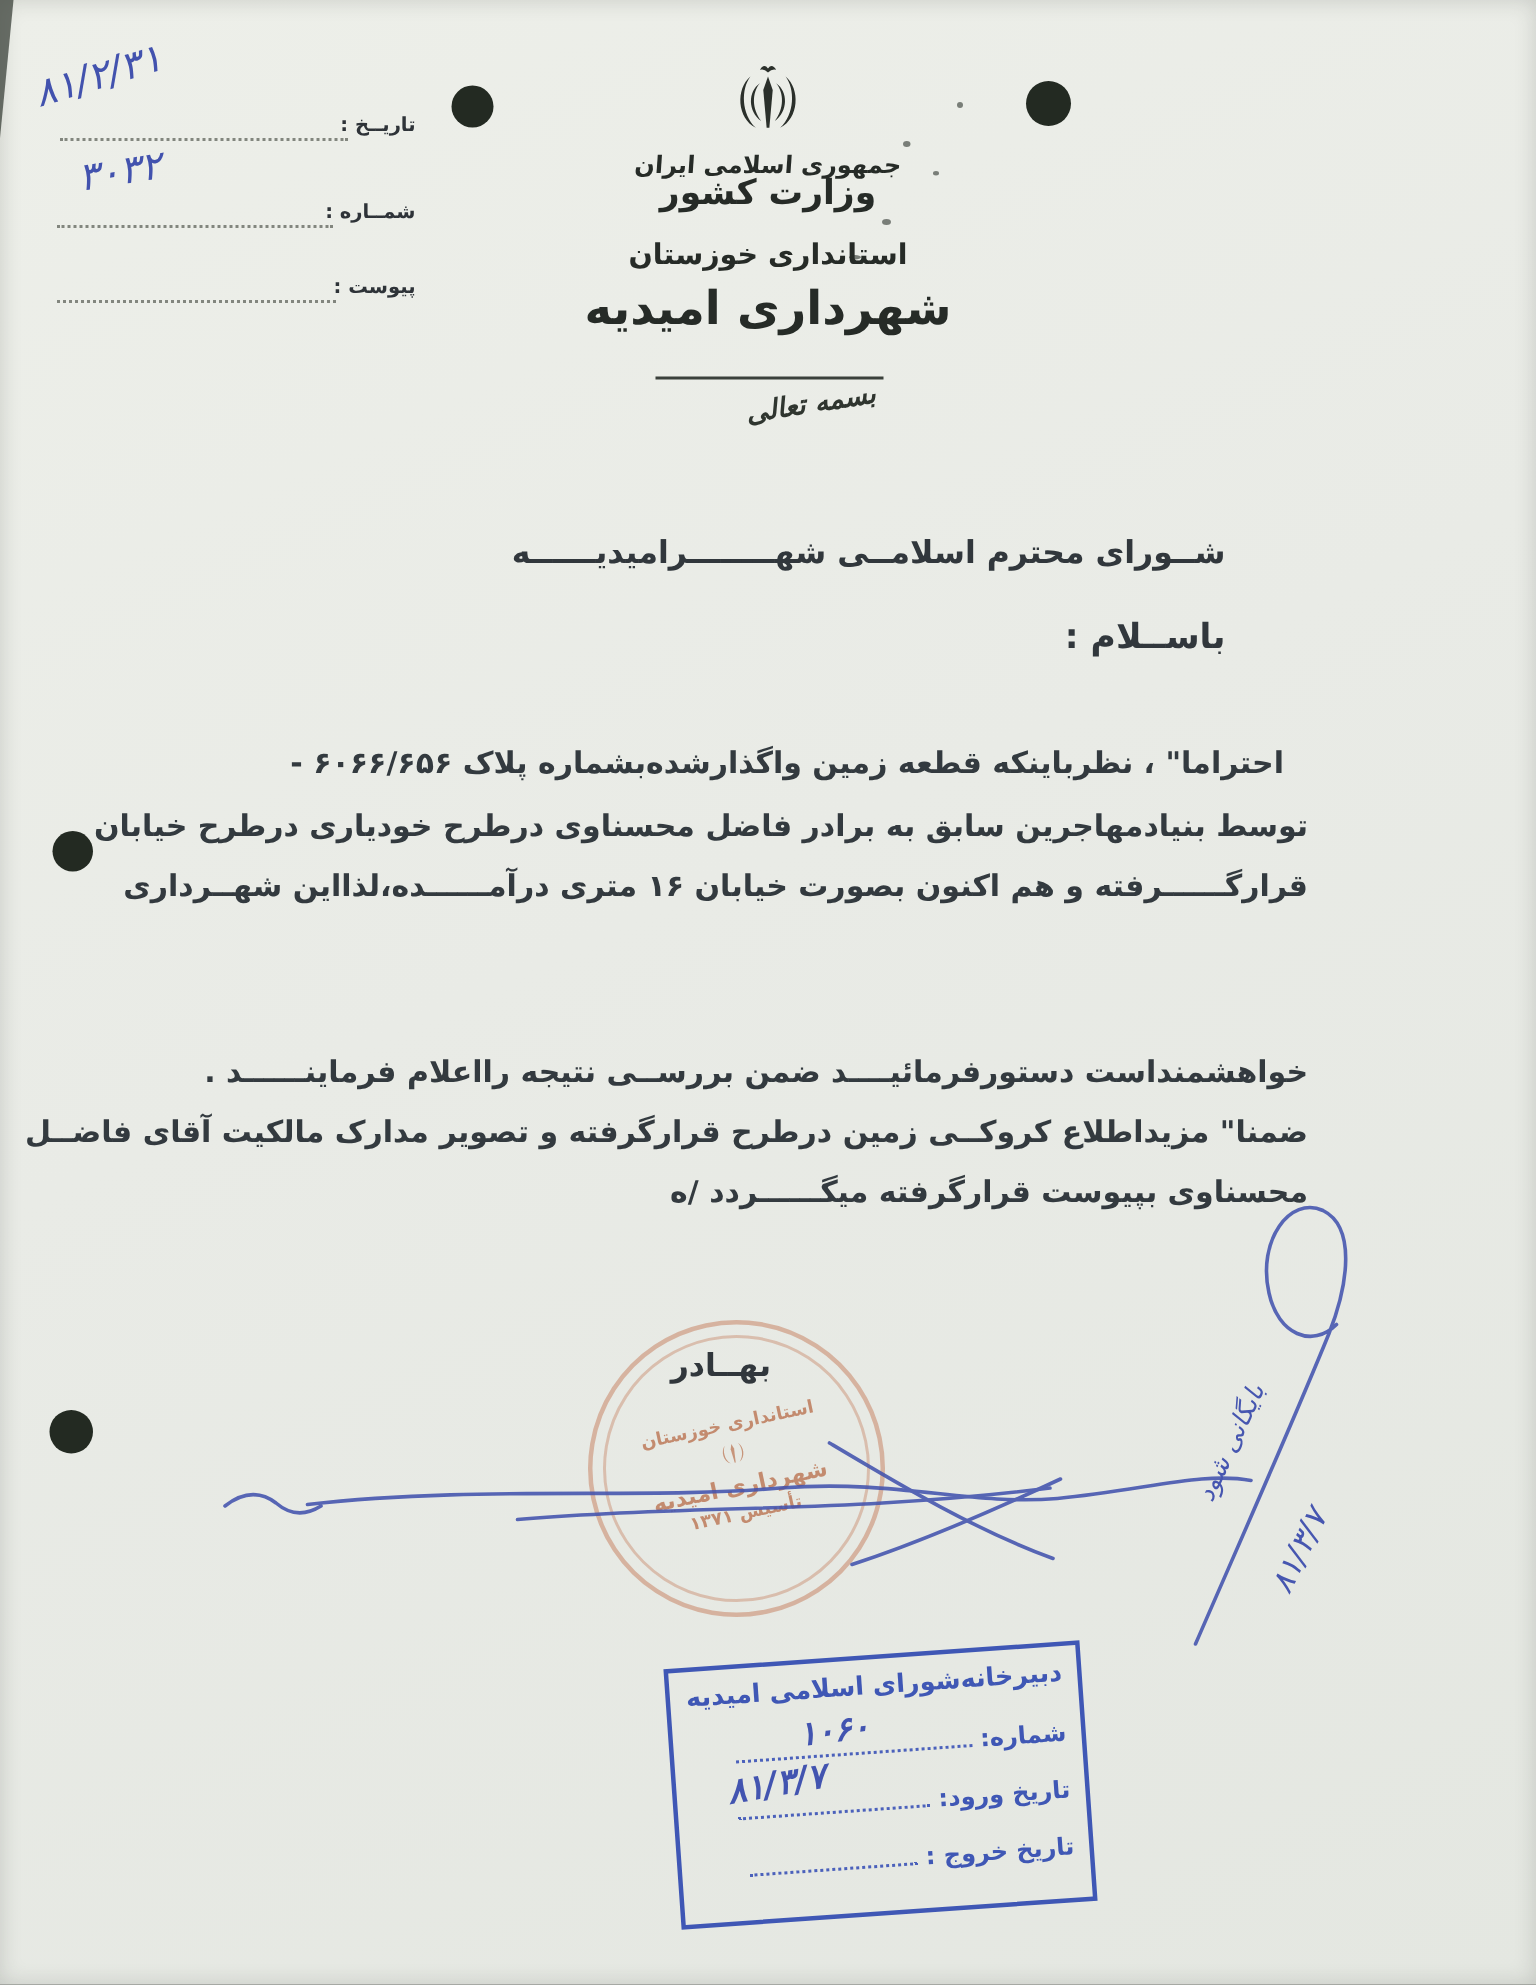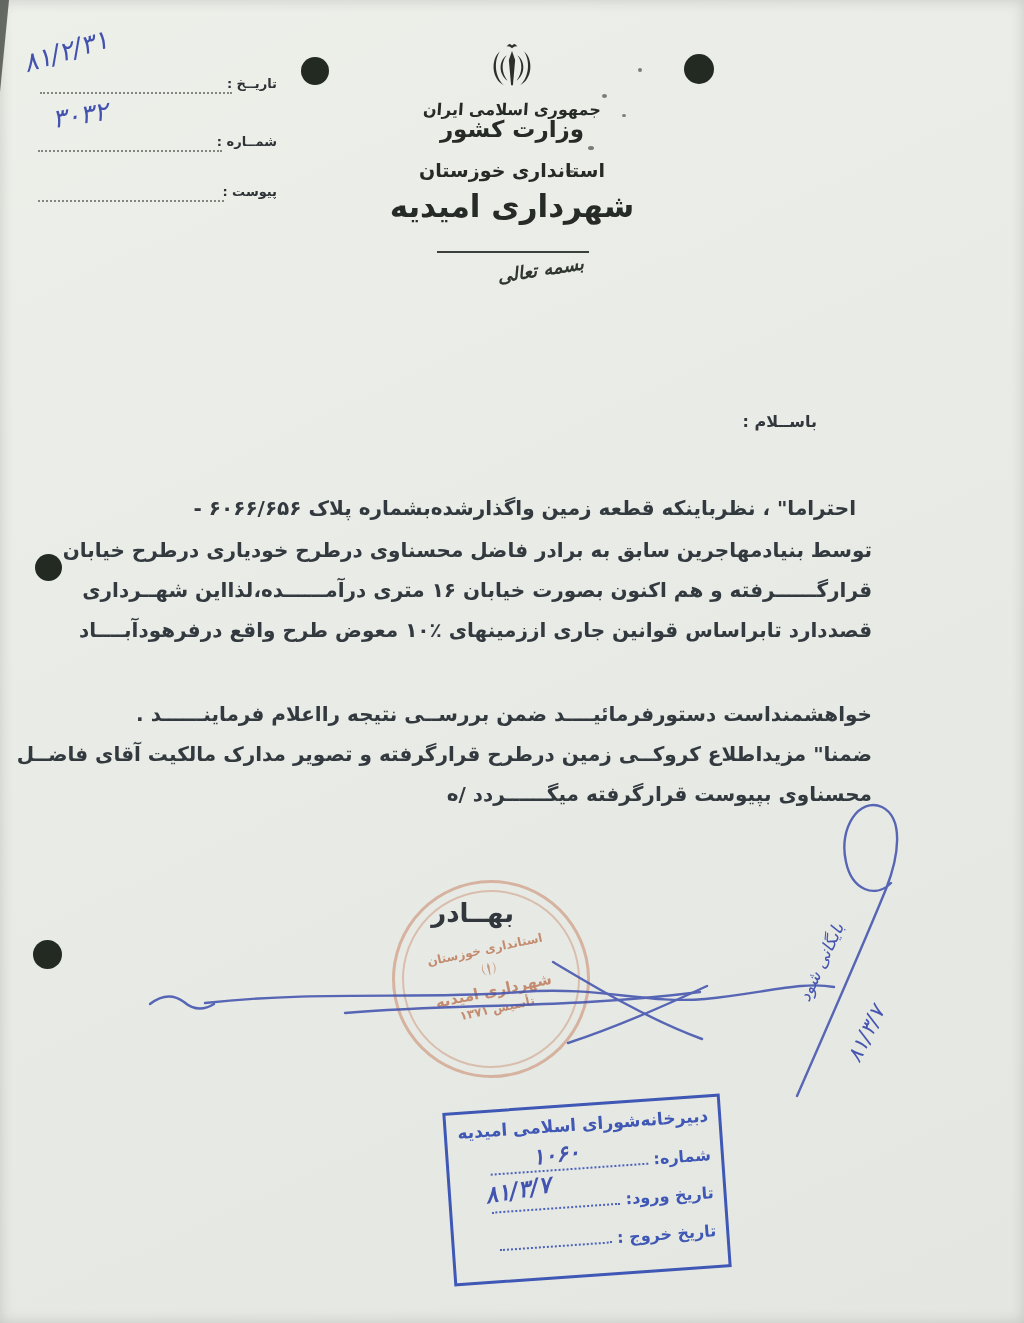--- a/index.html
+++ b/index.html
@@ -31,24 +31,24 @@
   .dotline{position:absolute;border-bottom:2px dotted #70746c;opacity:.85;height:0;}
 
   .hand{position:absolute;color:#4252ae;font-style:italic;white-space:nowrap;direction:ltr;}
   .hand-date{left:22px;top:36px;font-size:26px;transform:rotate(-17deg);}
   .hand-num{left:52px;top:100px;font-size:26px;transform:rotate(-9deg);}
 
   
   .bl{position:absolute;right:152px;white-space:nowrap;font-size:20px;font-weight:700;color:#333a3f;}
   .bl.indent{right:168px;}
   .addressee{position:absolute;right:207px;top:356px;font-size:21px;font-weight:700;color:#31373c;white-space:nowrap;}
-  .salutation{position:absolute;right:207px;top:412px;font-size:16px;font-weight:700;color:#31373c;}
+  .salutation{position:absolute;right:207px;top:412px;font-size:23px;font-weight:700;color:#31373c;}
 
   
-  .sig-name{position:absolute;right:510px;top:898px;font-size:26px;font-weight:700;color:#31373c;white-space:nowrap;}
+  .sig-name{position:absolute;right:510px;top:898px;font-size:21px;font-weight:700;color:#31373c;white-space:nowrap;}
   .sig-title{position:absolute;right:439px;top:941px;font-size:20px;font-weight:700;color:#31373c;white-space:nowrap;}
 
   
   .round-stamp{position:absolute;left:392px;top:880px;width:192px;height:192px;border-radius:50%;
     border:3px solid rgba(191,106,68,.50);transform:rotate(-12deg);opacity:.85;}
   .round-stamp .inner{position:absolute;inset:7px;border-radius:50%;border:2px solid rgba(191,106,68,.40);
     display:flex;flex-direction:column;align-items:center;justify-content:center;gap:2px;
     color:rgba(178,92,52,.78);font-weight:700;text-align:center;}
   .round-stamp .t1{font-size:12px;}
   .round-stamp .t2{font-size:15px;}
@@ -110,26 +110,26 @@
 
   <div class="field-label" style="top:76px;">تاریــخ :</div>
   <div class="dotline" style="left:40px;top:92px;width:192px;"></div>
   <div class="field-label" style="top:134px;">شمــاره :</div>
   <div class="dotline" style="left:38px;top:150px;width:184px;"></div>
   <div class="field-label" style="top:184px;">پیوست :</div>
   <div class="dotline" style="left:38px;top:200px;width:186px;"></div>
   <div class="hand hand-date">۸۱/۲/۳۱</div>
   <div class="hand hand-num">۳۰۳۲</div>
 
+  <div class="addressee">شــورای محترم اسلامــی شهــــــــرامیدیــــــه</div>
   <div class="salutation">باســلام :</div>
 
   <div class="bl indent" style="top:496px;">احتراما" ،   نظرباینکه  قطعه زمین واگذارشده‌بشماره پلاک ۶۰۶۶/۶۵۶ -</div>
   <div class="bl" style="top:538px;">توسط بنیادمهاجرین سابق به برادر فاضل محسناوی درطرح خودیاری درطرح خیابان</div>
   <div class="bl" style="top:578px;">قرارگــــــرفته و هم اکنون بصورت خیابان ۱۶ متری درآمــــــده،لذااین شهــرداری</div>
-  <div class="bl" style="top:618px;">قصددارد تابراساس قوانین جاری اززمینهای ٪۱۰ معوض طرح واقع درفرهودآبــــاد</div>
   <div class="bl" style="top:702px;text-align:right;">خواهشمنداست دستورفرمائیــــد ضمن بررســی نتیجه رااعلام فرماینــــــد .</div>
   <div class="bl" style="top:742px;">ضمنا" مزیداطلاع کروکــی زمین درطرح قرارگرفته و تصویر مدارک مالکیت آقای فاضــل</div>
   <div class="bl" style="top:782px;">محسناوی بپیوست قرارگرفته میگــــــردد /ه</div>
 
   <div class="sig-name">بهــادر</div>
 
   <div class="round-stamp">
     <div class="inner">
       <div class="t1">استانداری خوزستان</div>
       <svg width="20" height="22" viewBox="0 0 60 64">

